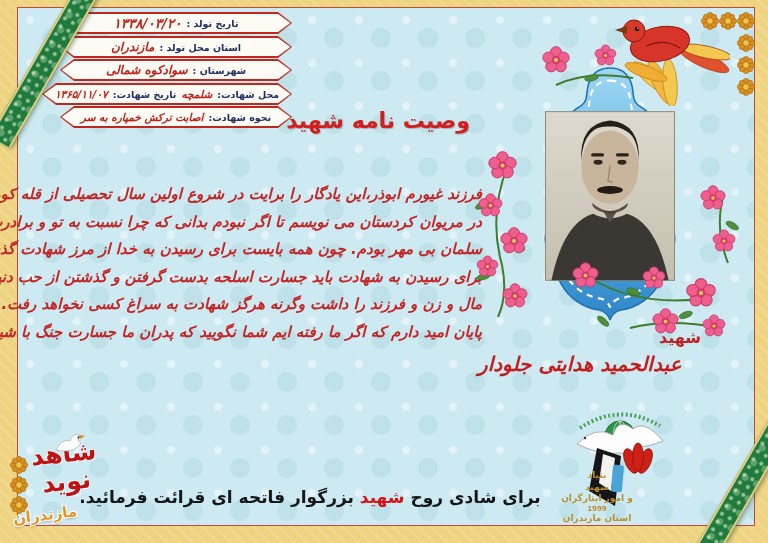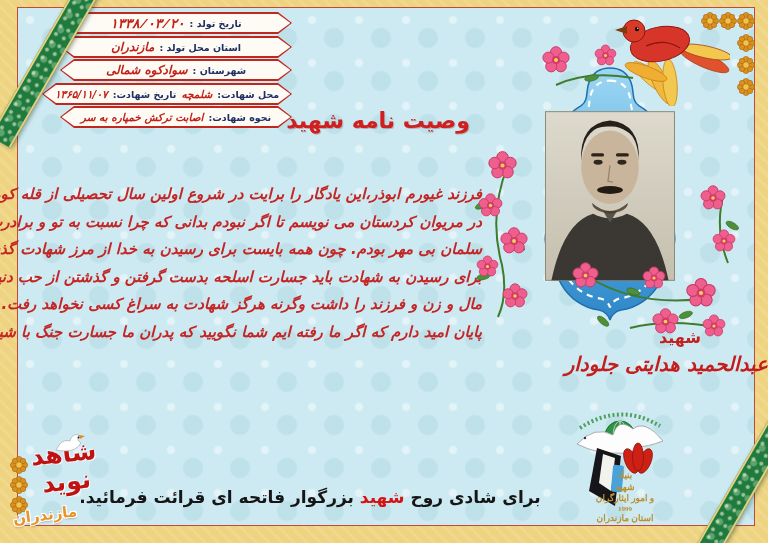--- a/index.html
+++ b/index.html
@@ -36,46 +36,46 @@
 
   
   .cart{ position:absolute; height:22px; background:#c2271d; z-index:4;
     clip-path:polygon(0 50%, 14px 0, calc(100% - 14px) 0, 100% 50%, calc(100% - 14px) 100%, 14px 100%); }
   .cart-in{ position:absolute; inset:1.6px; background:#fdfbf4;
     clip-path:polygon(0 50%, 13px 0, calc(100% - 13px) 0, 100% 50%, calc(100% - 13px) 100%, 13px 100%);
     display:flex; flex-direction:row; align-items:center; justify-content:center;
     direction:rtl; gap:5px; padding:0 14px; white-space:nowrap; }
   .flabel{ color:#1e2f63; font-size:9.5px; font-weight:bold; }
   .fvalue{ color:#c22018; font-size:12px; font-weight:bold; font-style:italic; }
-  .fvalue.big{ font-size:13.5px; letter-spacing:1px;font-family:Liberation Mono, monospace; }
+  .fvalue.big{ font-size:13.5px; letter-spacing:1px; }
   .fvalue.sm{ font-size:10.5px;text-align:center; }
 
   .doc-title{ position:absolute; left:240px; top:108px; width:230px; text-align:right;
     direction:rtl; color:#cf1f1f; font-size:22px; font-weight:900;
     text-shadow:1px 1px 0 rgba(130,10,10,.25); z-index:3; }
 
   .testament{ position:absolute; left:10px; top:181px; width:472px; text-align:center;
     direction:rtl; z-index:3; }
   .testament div{ color:#c42525; font-size:15px; font-weight:bold; font-style:italic;
     line-height:27.6px; white-space:nowrap; }
 
   .martyr-prefix{ position:absolute; left:630px; top:328px; width:100px; text-align:center;
     direction:rtl; color:#c42020; font-size:16px; font-weight:bold; z-index:3; }
-  .martyr-name{ position:absolute; left:478px; top:352px; width:290px; text-align:right;
+  .martyr-name{ position:absolute; left:478px; top:352px; width:290px; text-align:left;
     direction:rtl; color:#c41d1d; font-size:20px; font-weight:900; font-style:italic; z-index:3; }
 
   .footer-line{ position:absolute; left:70px; top:487px; width:480px; text-align:center;
     direction:rtl; color:#161616; font-size:17px; font-weight:bold; z-index:3; }
   .footer-line .hl{ color:#d41414; }
 
   .abs{ position:absolute; }
 
   
-  .found-text{ position:absolute; left:580px; top:470px; width:90px; text-align:center;
-    direction:rtl; color:#bb8f2e; font-weight:bold; z-index:4;font-family:Liberation Serif, serif; }
+  .found-text{ position:absolute; left:552px; top:470px; width:90px; text-align:center;
+    direction:rtl; color:#bb8f2e; font-weight:bold; z-index:4; }
   .found-text div{ font-size:9px; line-height:11.5px; }
   .found-year{ font-size:7px !important; line-height:8px !important; }
 
   
   .navid-cal{ position:absolute; left:26px; top:440px; width:78px; text-align:center;
     direction:rtl; color:#c01212; font-weight:900; transform:rotate(-6deg); z-index:4;
     text-shadow:1px 1px 0 rgba(255,255,255,.8), -1px -1px 0 rgba(255,255,255,.8); }
   .navid-cal div{ font-size:25px; line-height:28px; }
   .navid-region{ position:absolute; left:2px; top:506px; width:86px; text-align:center;
     direction:rtl; color:#e89428; font-size:15px; font-weight:900; transform:rotate(-7deg); z-index:4;

